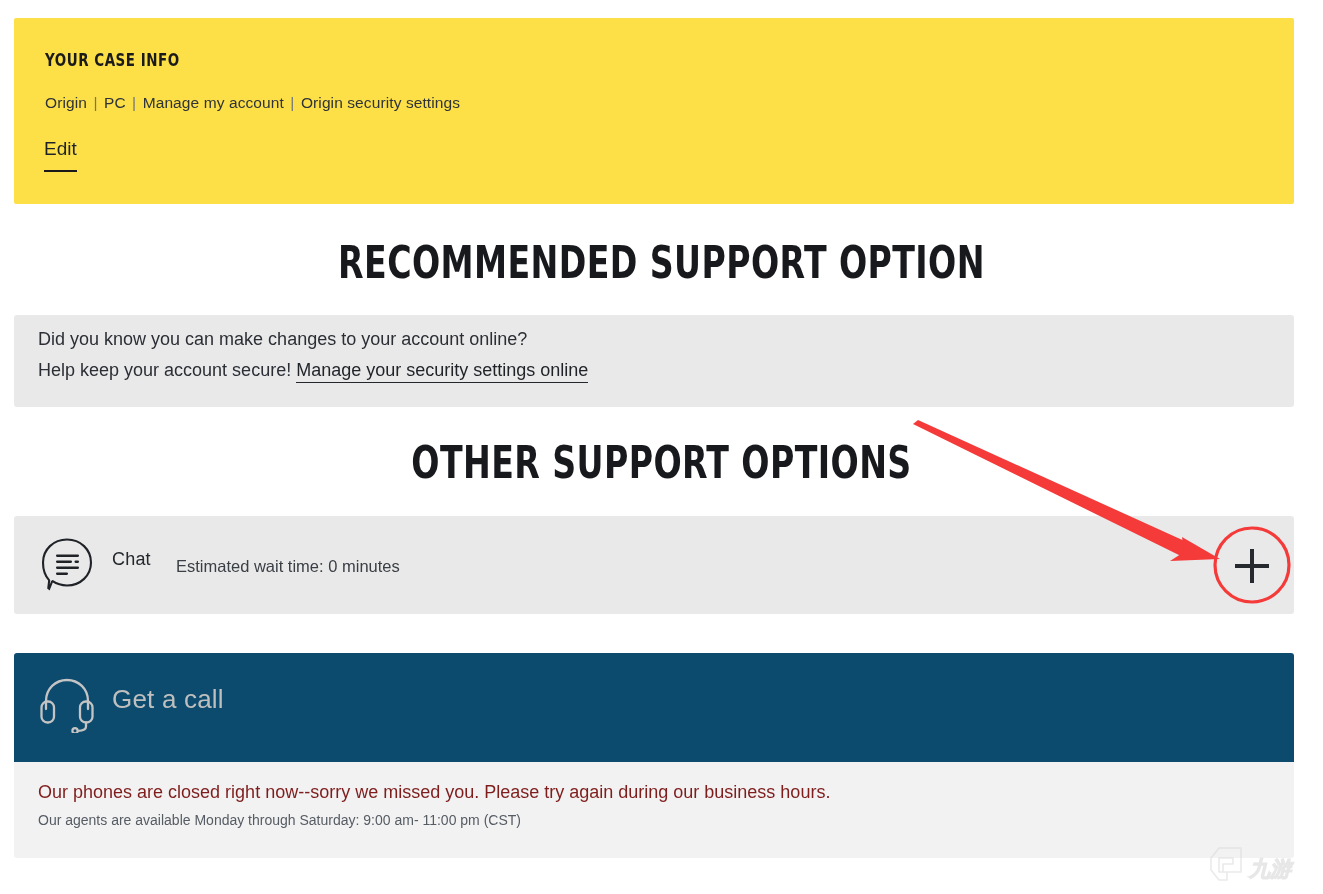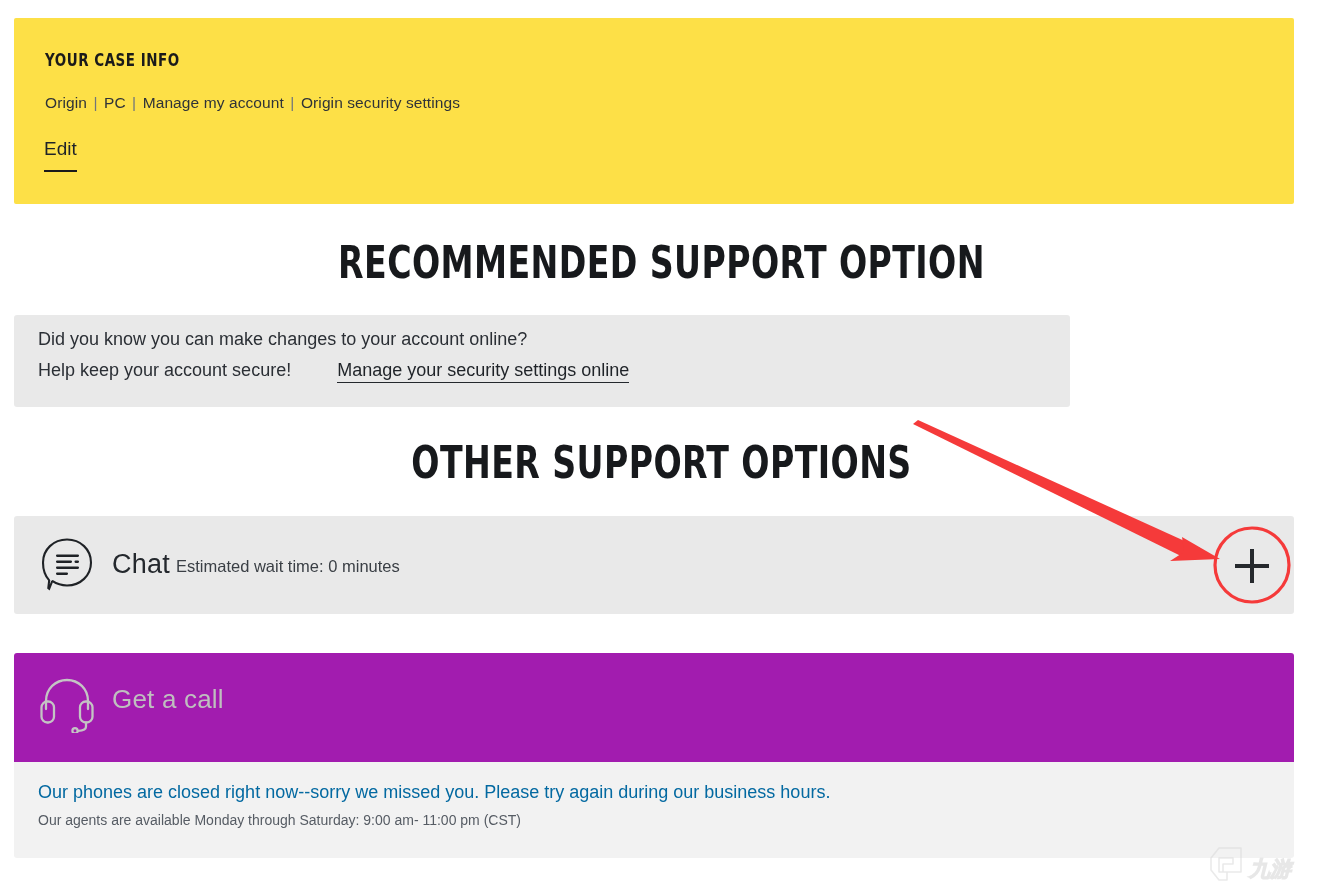--- a/index.html
+++ b/index.html
@@ -86,21 +86,21 @@
     white-space: nowrap;
   }
   .heading-recommended { top: 236px; }
   .heading-other       { top: 436px; }
 
   
   .rec-panel {
     position: absolute;
     left: 14px;
     top: 315px;
-    width: 1056px;
+    width: 1280px;
     height: 92px;
     background: #e9e9e9;
     border-radius: 3px;
   }
   .rec-line1 {
     position: absolute;
     left: 24px;
     top: 14px;
     font-size: 18px;
     color: #2b2f35;
@@ -113,21 +113,20 @@
     font-size: 18px;
     color: #2b2f35;
     white-space: nowrap;
   }
   .rec-link {
     color: #1f2328;
     text-decoration: none;
     border-bottom: 1.6px solid #24282d;
     padding-bottom: 2px;
     cursor: pointer;
-    margin-left: 41px;
   }
 
   
   .chat-panel {
     position: absolute;
     left: 14px;
     top: 516px;
     width: 1280px;
     height: 98px;
     background: #e9e9e9;
@@ -137,21 +136,21 @@
     position: absolute;
     left: 22px;
     top: 18px;
     width: 62px;
     height: 62px;
   }
   .chat-label {
     position: absolute;
     left: 98px;
     top: 33px;
-    font-size: 27px;
+    font-size: 18px;
     color: #24282d;
     letter-spacing: 0.2px;
   }
   .chat-wait {
     position: absolute;
     left: 162px;
     top: 41px;
     font-size: 16.5px;
     color: #3a3f45;
     white-space: nowrap;
@@ -177,21 +176,21 @@
     width: 4px; height: 34px;
   }
 
   
   .call-panel {
     position: absolute;
     left: 14px;
     top: 653px;
     width: 1280px;
     height: 109px;
-    background: #a21caf;
+    background: #0c4a6e;
     border-radius: 3px 3px 0 0;
   }
   .call-icon {
     position: absolute;
     left: 22px;
     top: 18px;
     width: 62px;
     height: 62px;
   }
   .call-label {
@@ -211,21 +210,21 @@
     width: 1280px;
     height: 96px;
     background: #f2f2f2;
     border-radius: 0 0 3px 3px;
   }
   .hours-line1 {
     position: absolute;
     left: 24px;
     top: 20px;
     font-size: 18px;
-    color: #0369a1;
+    color: #7f1d1d;
     white-space: nowrap;
   }
   .hours-line2 {
     position: absolute;
     left: 24px;
     top: 50px;
     font-size: 14px;
     color: #565c64;
     white-space: nowrap;
   }

